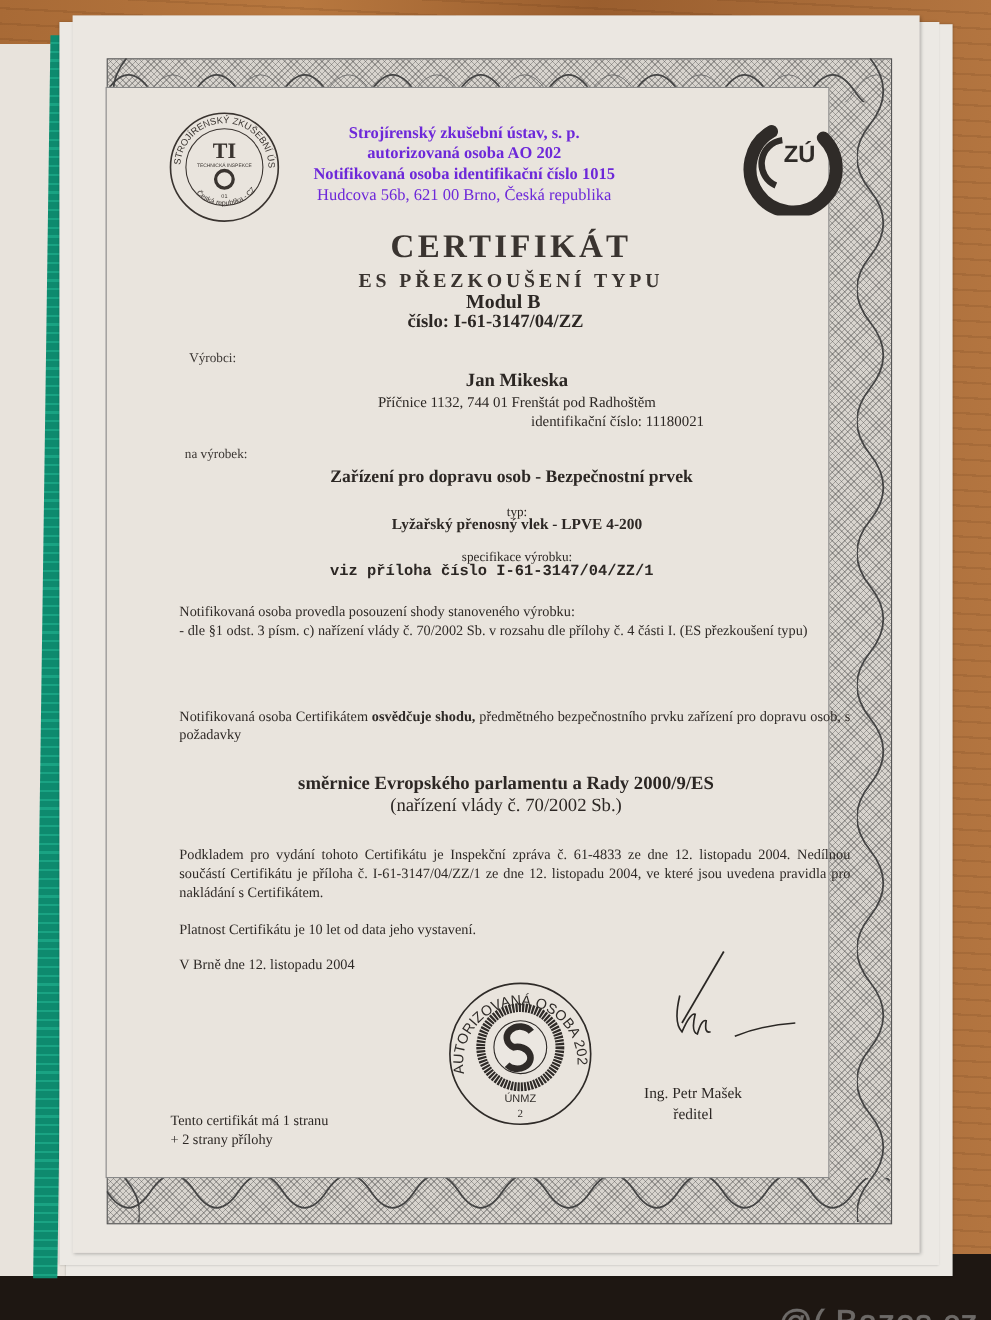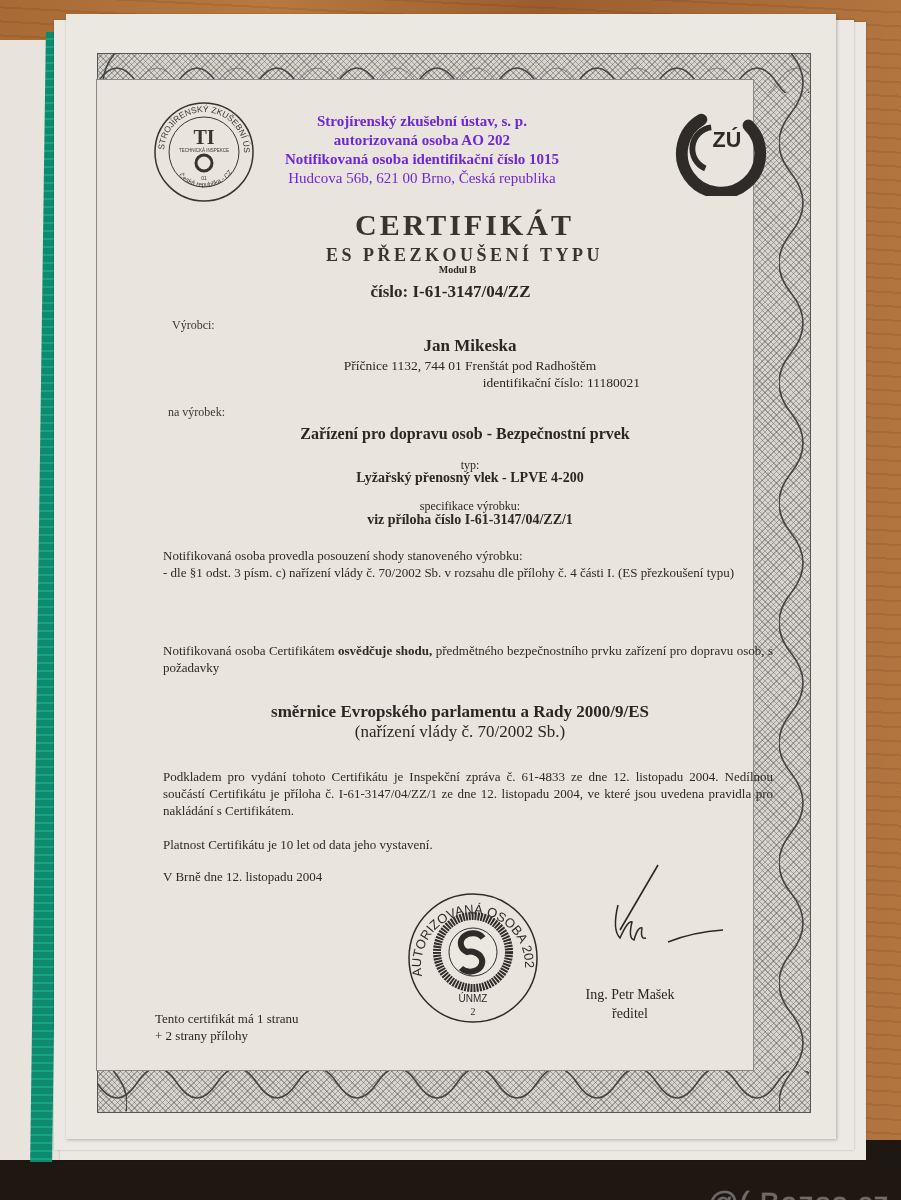--- a/index.html
+++ b/index.html
@@ -53,32 +53,32 @@
   }
   .logo-right { position:absolute; left:672px; top:98px; width:98px; height:98px; }
   .title {
     position:absolute; left:0; width:901px; top:208px; text-align:center;
     font-size:30px; letter-spacing:3px; font-weight:bold; color:#3a3430; padding-left:28px; box-sizing:border-box;
   }
   .subtitle {
     position:absolute; left:0; width:901px; top:245px; text-align:center;
     font-size:18px; letter-spacing:3.5px; font-weight:bold; color:#3a3430; padding-left:28px; box-sizing:border-box;
   }
-  .modul { position:absolute; left:0; width:901px; top:264px; text-align:center; font-size:10px; font-weight:bold; padding-left:14px; box-sizing:border-box; }
+  .modul { position:absolute; left:0; width:901px; top:264px; text-align:center; font-size:18px; font-weight:bold; padding-left:14px; box-sizing:border-box; }
   .cislo { position:absolute; left:0; width:901px; top:282px; text-align:center; font-size:17px; font-weight:bold; box-sizing:border-box; }
   .label-small { position:absolute; font-size:12px; color:#3b3633; }
   .center-block { position:absolute; left:300px; width:340px; text-align:center; }
   .mfr-name { top:336px; font-size:17px; font-weight:bold; }
   .mfr-addr { top:358px; font-size:13.5px; }
   .mfr-id { top:375px; font-size:13.5px;text-align:right; }
   .product { position:absolute; left:280px; width:370px; text-align:center; top:425px; font-size:16px; font-weight:bold; }
   .typ-lbl { position:absolute; left:300px; width:340px; text-align:center; top:458px; font-size:12px; }
   .typ-val { position:absolute; left:300px; width:340px; text-align:center; top:470px; font-size:14px; font-weight:bold; }
   .spec-lbl { position:absolute; left:300px; width:340px; text-align:center; top:499px; font-size:12px; }
-  .spec-val { position:absolute; left:300px; width:340px; text-align:center; top:512px; font-size:14px; font-weight:bold; }
+  .spec-val { position:absolute; left:300px; width:340px; text-align:left; top:512px; font-size:14px; font-weight:bold;font-family:Liberation Mono, monospace; }
   .para { position:absolute; left:163px; width:610px; font-size:13px; line-height:17px; color:#2e2926; }
   .p1 { top:547px; }
   .p2 { top:642px; text-align:justify; }
   .directive { position:absolute; left:200px; width:520px; text-align:center; top:702px; font-size:17px; font-weight:bold; }
   .directive2 { position:absolute; left:200px; width:520px; text-align:center; top:722px; font-size:17px; }
   .p3 { top:768px; text-align:justify; }
   .p4 { top:836px; }
   .p5 { top:868px; }
   .pages-note { position:absolute; left:155px; top:1010px; font-size:13px; line-height:17px; }
   .stamp-bottom { position:absolute; left:405px; top:890px; width:136px; height:136px; }

